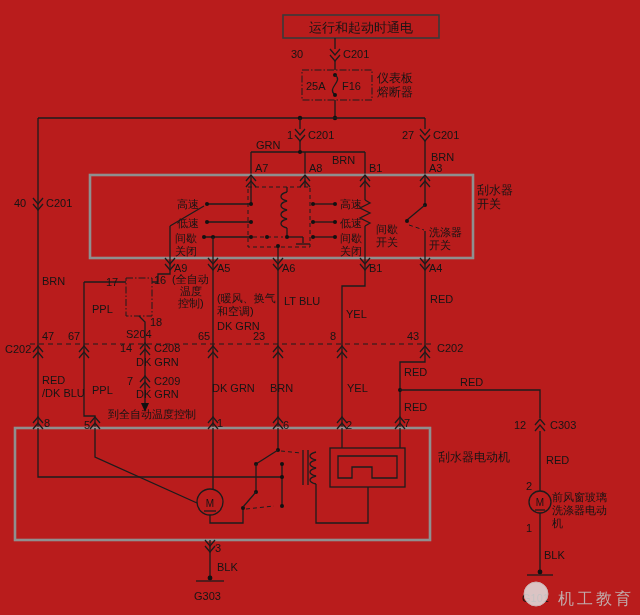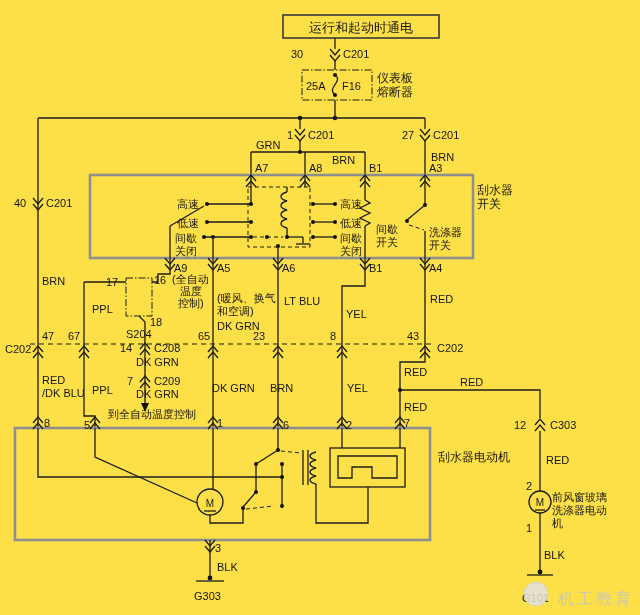--- a/index.html
+++ b/index.html
@@ -1,16 +1,16 @@
 <!DOCTYPE html>
 <html><head>
 <meta charset="utf-8">
 <style>
   html,body{margin:0;padding:0;background:#ffffff;}
-  .stage{width:640px;height:615px;position:relative;background:#fde047;}
+  .stage{width:640px;height:615px;position:relative;background:#b91c1c;}
   svg{display:block;}
   text{font-family:"Liberation Sans","DejaVu Sans",sans-serif;fill:#151515;}
   .t11{font-size:11px;}
   .t12{font-size:12px;}
   .t13{font-size:13px;}
   .t10{font-size:10px;}
   .wm{font-size:16px;fill:#c3c3c3;letter-spacing:3px;}
   .w{stroke:#1c1c1c;stroke-width:1.3;fill:none;}
   .wd{stroke:#1c1c1c;stroke-width:1.2;fill:none;stroke-dasharray:5,4;}
   .dsh{stroke:#1c1c1c;stroke-width:1;fill:none;stroke-dasharray:4,3;}

